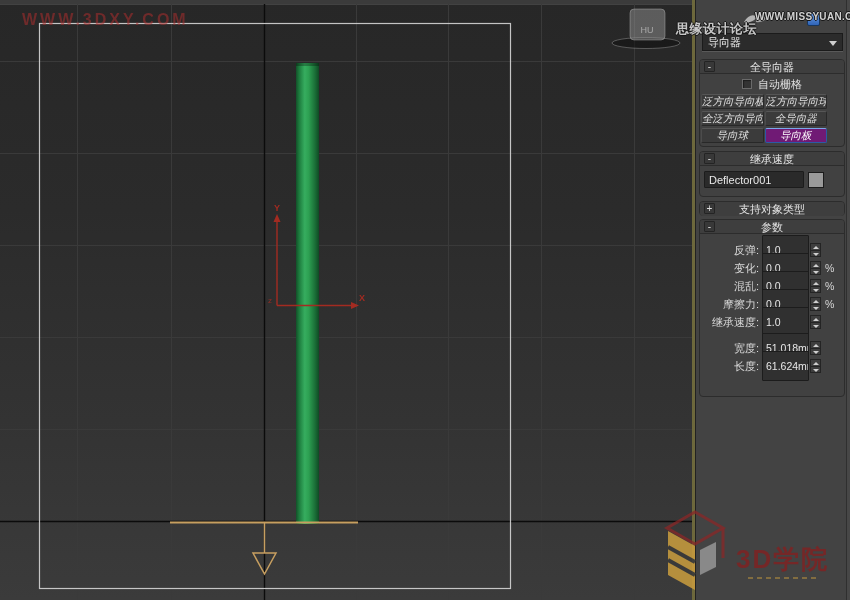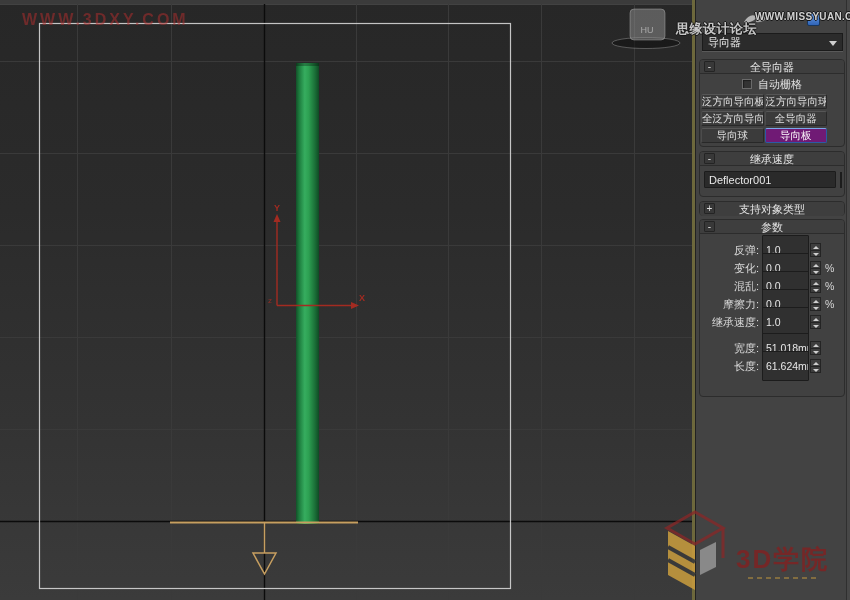--- a/index.html
+++ b/index.html
@@ -52,31 +52,31 @@
   .collapse-box { position:absolute; left:4px; top:1px; width:11px; height:11px;
     background:#383838; border:1px solid #242424; color:#dedede; font-size:10px;
     line-height:9px; text-align:center; border-radius:1px; }
 
   #ro-objtype { top:59px; height:88px; }
   .chk-row { display:flex; justify-content:center; align-items:center; gap:6px;
     margin-top:3px; height:14px; }
   .checkbox { width:10px; height:10px; background:#333; border:1px solid #6a6a6a;
     box-shadow:inset 1px 1px 1px #1d1d1d; }
   .chk-label { font-size:11px; color:#e0e0e0; }
-  .btn-grid { display:grid; grid-template-columns:1fr 1fr; gap:2px 1px; margin:3px 17px 2px 1px; }
+  .btn-grid { display:grid; grid-template-columns:1fr 1fr; gap:2px 1px; margin:3px 17px 2px 1px;font-style:italic; }
   .mx-btn { height:15px; background:#3b3b3b; border:1px solid #282828;
     border-top-color:#565656; border-left-color:#4c4c4c; border-radius:2px;
     color:#e0e0e0; font-size:10.5px; line-height:13px; text-align:center;
     white-space:nowrap; overflow:hidden; }
   .mx-btn.active { background:#701a75; border-color:#2b5aa5; border-top-color:#7aa6e8;
     color:#ffffff; }
 
   #ro-namecolor { top:151px; height:46px; }
   .name-row { display:flex; align-items:center; margin:5px 4px 0 4px; }
-  .name-input { width:132px; height:17px; background:#2a2a2a; border:1px solid #1c1c1c;
+  .name-input { width:100px; height:17px; background:#2a2a2a; border:1px solid #1c1c1c;
     color:#e8e8e8; font-size:11px; padding:0 0 0 4px; border-radius:1px; }
   .swatch { width:16px; height:16px; margin-left:4px; background:#9a9a9a;
     border:1px solid #1c1c1c; }
 
   #ro-supports { top:201px; height:15px; }
 
   #ro-params { top:219px; height:178px; }
   .p-rows { padding-top:9px; }
   .p-row { display:flex; align-items:center; height:14px; margin-bottom:4px; padding-left:2px; }
   .p-row.gap { margin-top:12px;align-items:center; }

